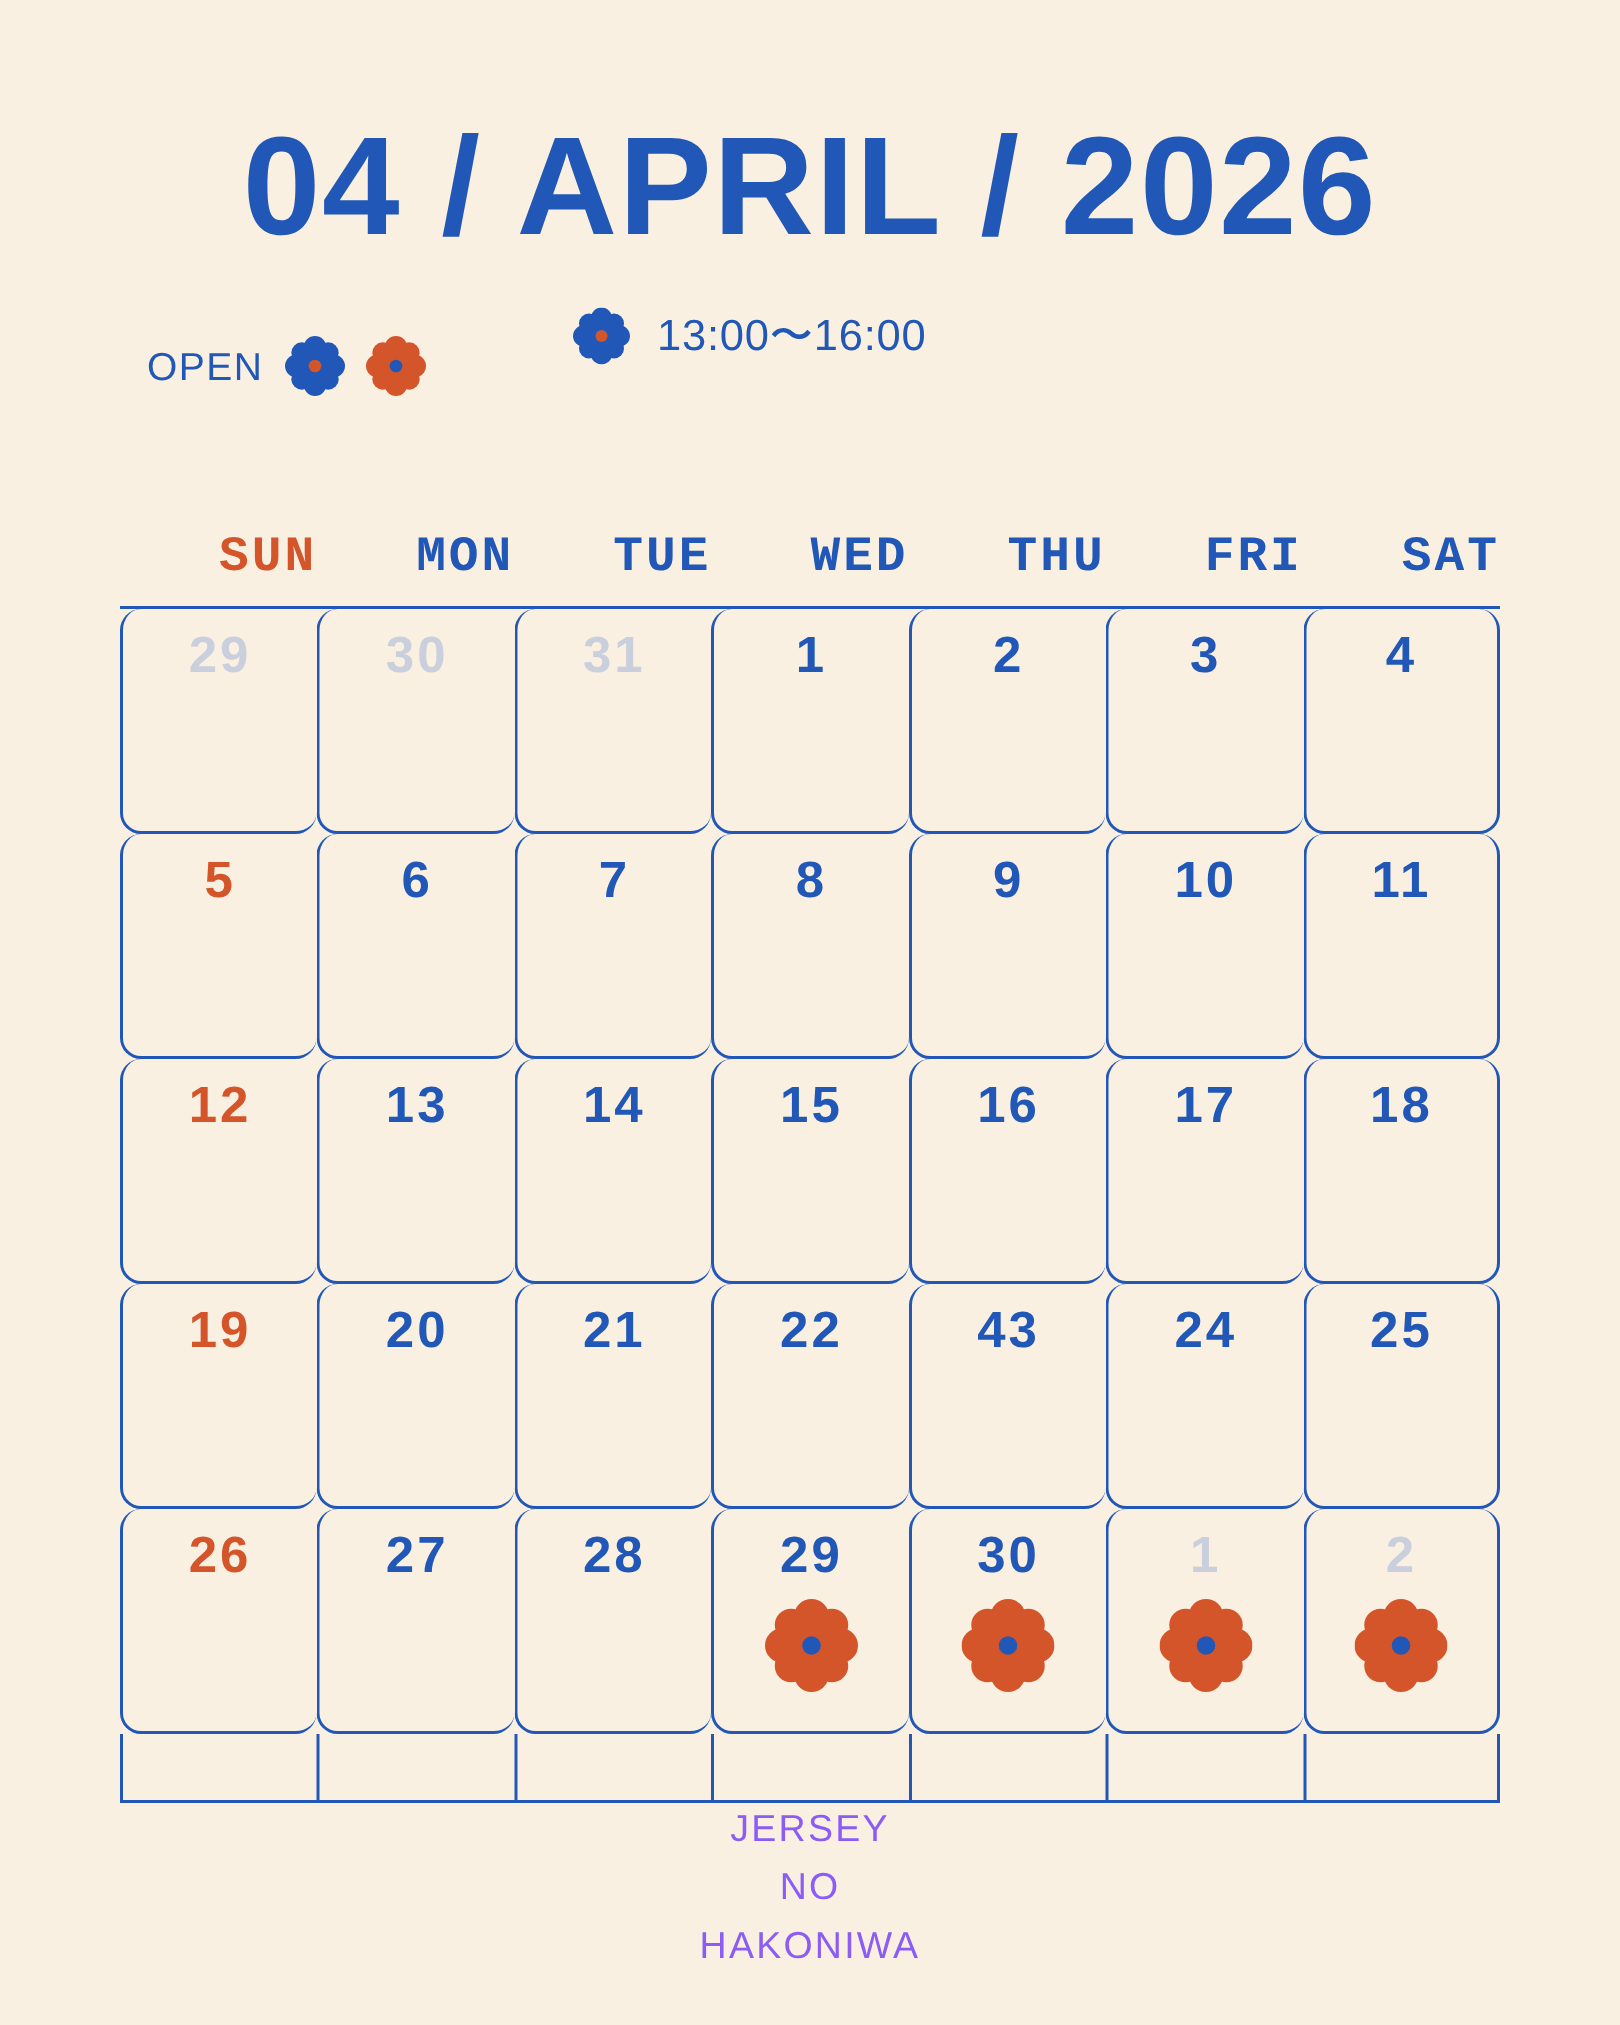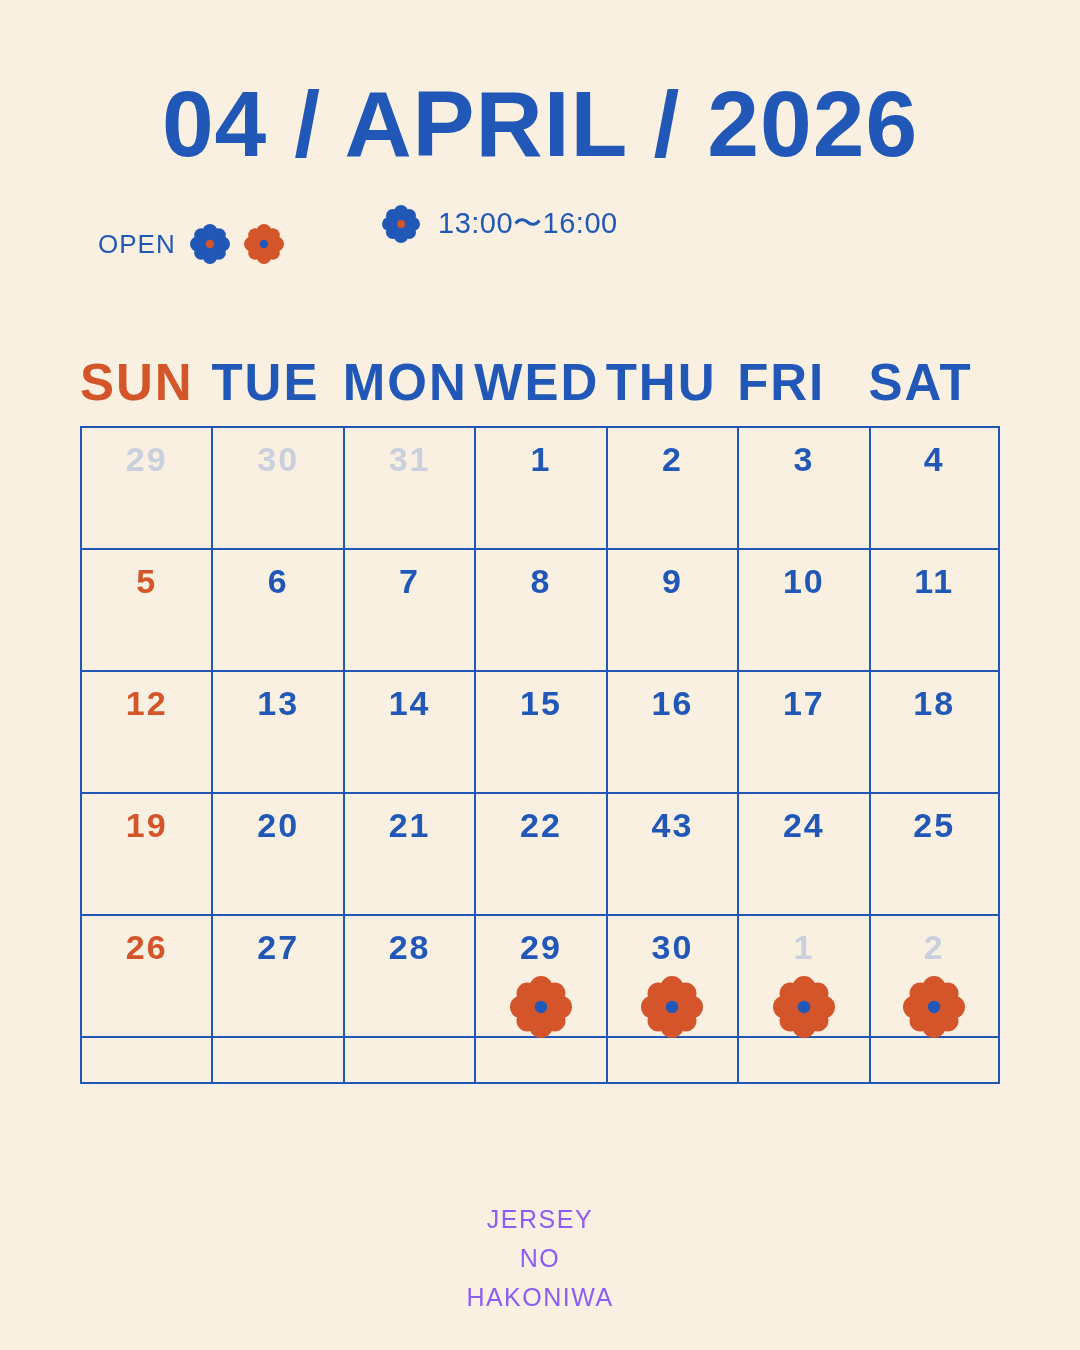--- a/index.html
+++ b/index.html
@@ -78,38 +78,40 @@
     left: 80px;
     top: 345px;
     width: 920px;
   }
   .dow {
     display: grid;
     grid-template-columns: repeat(7, 1fr);
     border-bottom: 2px solid #2158b8;
   }
   .dow div {
-    text-align: left;
+    text-align: right;
     font-weight: bold;
-    font-size: 51px;
+    font-size: 33px;
     letter-spacing: 2px;
     color: #2158b8;
     padding: 8px 0 14px 0;
+    font-family: Liberation Mono, monospace;
   }
   .dow div.sun { color: #d4552a; }
 
   .weeks {
     display: grid;
     grid-template-columns: repeat(7, 1fr);
   }
   .cell {
-    height: 122px;
+    height: 150px;
     border-bottom: 2px solid #2158b8;
     border-left: 2px solid #2158b8;
     position: relative;
+    border-radius: 14px;
   }
   .cell.lastcol { border-right: 2px solid #2158b8; }
   .cell .num {
     position: absolute;
     top: 12px;
     left: 0; right: 0;
     text-align: center;
     font-size: 34px;
     font-weight: bold;
     letter-spacing: 2px;
@@ -218,22 +220,22 @@
         <span class="txt">13:00〜16:00</span>
       </div>
     </div>
 
   </div>
 
   <div class="cal">
 
     <div class="dow">
       <div class="sun">SUN</div>
+      <div>MON</div>
       <div>TUE</div>
-      <div>MON</div>
       <div>WED</div>
       <div>THU</div>
       <div>FRI</div>
       <div>SAT</div>
     </div>
 
     <div class="weeks" id="weeks">
         <div class="cell sun muted">
           <div class="num">29</div>
         </div>

